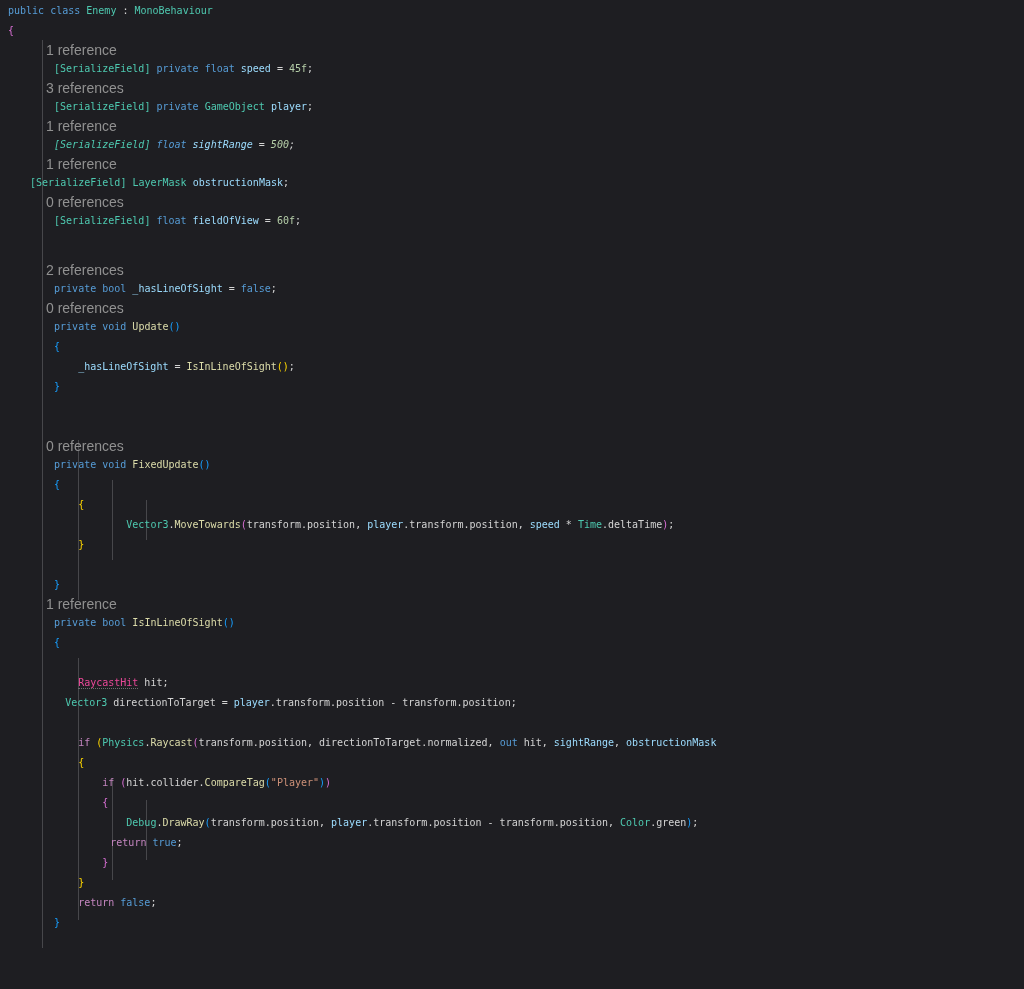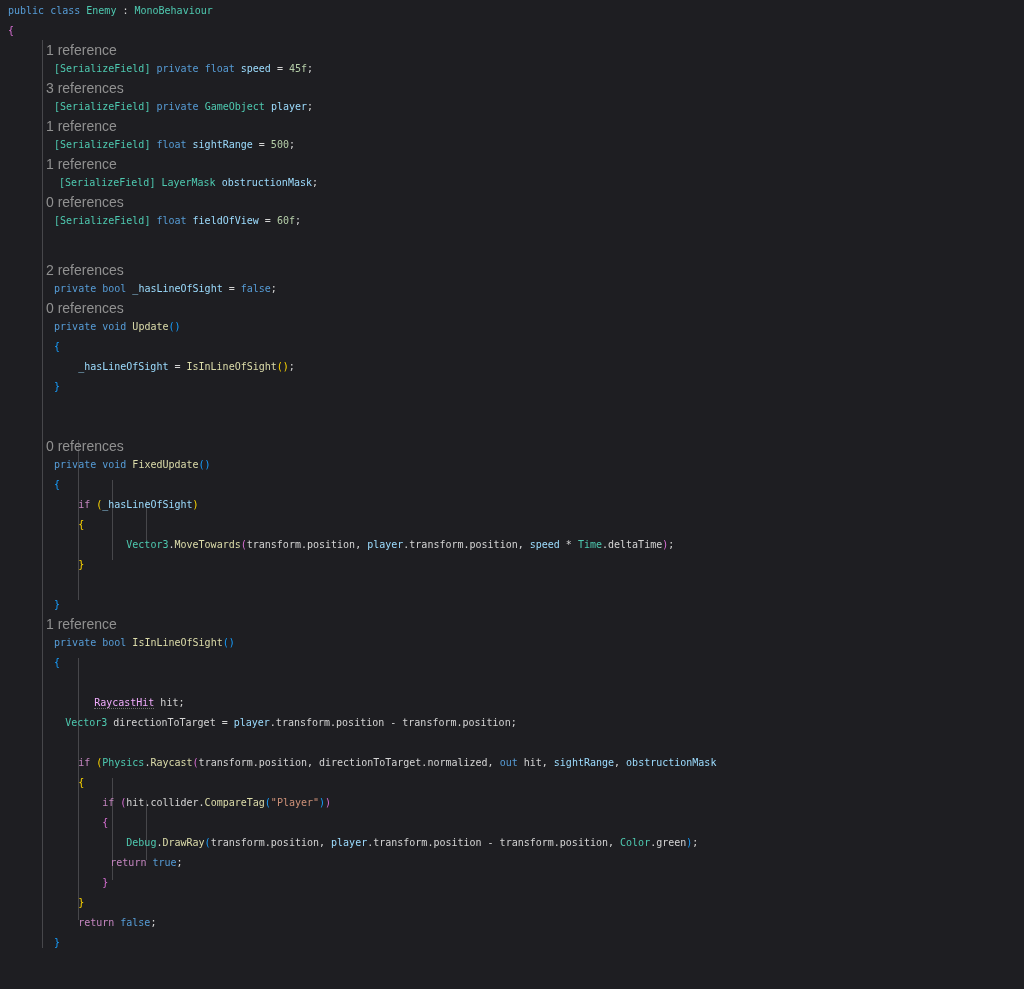--- a/index.html
+++ b/index.html
@@ -63,23 +63,22 @@
   .method  { color: #dcdcaa; }  
   .field   { color: #9cdcfe; }  
   .local   { color: #d4d4d4; }  
   .num     { color: #b5cea8; }
   .str     { color: #ce9178; }
   .op      { color: #d4d4d4; }
   .b0      { color: #da70d6; }  
   .b1      { color: #179fff; }  
   .b2      { color: #ffd700; }  
   .squiggle {
-    color: #f0abfc;
+    color: #ec4899;
     border-bottom: 1px dotted #6d6d6d;
-    margin-left: 16px;
   }
 </style>
 </head>
 <body>
 
 <div id="editor">
 
   <div class="guide" style="left:42px; top:40px; height:908px;"></div>
   <div class="guide" style="left:78px; top:440px; height:160px;"></div>
   <div class="guide" style="left:78px; top:658px; height:262px;"></div>
@@ -92,24 +91,24 @@
 
   <div class="line"><span class="b0">{</span></div>
 
   <div class="codelens" style="padding-left:46px;">1 reference</div>
   <div class="line" style="padding-left:42px;">  <span class="attr">[</span><span class="attr">SerializeField</span><span class="attr">]</span> <span class="kw">private</span> <span class="kw">float</span> <span class="field">speed</span><span class="op"> = </span><span class="num">45f</span><span class="op">;</span></div>
 
   <div class="codelens" style="padding-left:46px;">3 references</div>
   <div class="line" style="padding-left:42px;">  <span class="attr">[</span><span class="attr">SerializeField</span><span class="attr">]</span> <span class="kw">private</span> <span class="type">GameObject</span> <span class="field">player</span><span class="op">;</span></div>
 
   <div class="codelens" style="padding-left:46px;">1 reference</div>
-  <div class="line" style="padding-left:42px;">  <span class="attr">[</span><span class="attr">SerializeField</span><span class="attr">]</span> <span class="kw">float</span> <span class="field">sightRange</span><span class="op"> = </span><span class="num">500</span><span class="op">;</span></div>
+  <div class="line" style="padding-left:42px;font-style:italic;">  <span class="attr">[</span><span class="attr">SerializeField</span><span class="attr">]</span> <span class="kw">float</span> <span class="field">sightRange</span><span class="op"> = </span><span class="num">500</span><span class="op">;</span></div>
 
   <div class="codelens" style="padding-left:46px;">1 reference</div>
-  <div class="line" style="padding-left:47px;">  <span class="attr">[</span><span class="attr">SerializeField</span><span class="attr">]</span> <span class="type">LayerMask</span> <span class="field">obstructionMask</span><span class="op">;</span></div>
+  <div class="line" style="padding-left:18px;">  <span class="attr">[</span><span class="attr">SerializeField</span><span class="attr">]</span> <span class="type">LayerMask</span> <span class="field">obstructionMask</span><span class="op">;</span></div>
 
   <div class="codelens" style="padding-left:46px;">0 references</div>
   <div class="line" style="padding-left:42px;">  <span class="attr">[</span><span class="attr">SerializeField</span><span class="attr">]</span> <span class="kw">float</span> <span class="field">fieldOfView</span><span class="op"> = </span><span class="num">60f</span><span class="op">;</span></div>
 
   <div class="blank"></div>
   <div class="blank-10"></div>
 
   <div class="codelens" style="padding-left:46px;">2 references</div>
   <div class="line" style="padding-left:42px;">  <span class="kw">private</span> <span class="kw">bool</span> <span class="field">_hasLineOfSight</span><span class="op"> = </span><span class="kw">false</span><span class="op">;</span></div>
 
@@ -118,21 +117,20 @@
   <div class="line" style="padding-left:42px;">  <span class="b1">{</span></div>
   <div class="line" style="padding-left:42px;">      <span class="field">_hasLineOfSight</span><span class="op"> = </span><span class="method">IsInLineOfSight</span><span class="b2">()</span><span class="op">;</span></div>
   <div class="line" style="padding-left:42px;">  <span class="b1">}</span></div>
 
   <div class="blank"></div>
   <div class="blank"></div>
 
   <div class="codelens" style="padding-left:46px;">0 references</div>
   <div class="line" style="padding-left:42px;">  <span class="kw">private</span> <span class="kw">void</span> <span class="method">FixedUpdate</span><span class="b1">()</span></div>
   <div class="line" style="padding-left:42px;">  <span class="b1">{</span></div>
-  <div class="line" style="padding-left:42px;">      <span class="ctrl">if</span> <span class="b2">(</span><span class="field">_hasLineOfSight</span><span class="b2">)</span></div>
   <div class="line" style="padding-left:42px;">      <span class="b2">{</span></div>
   <div class="line" style="padding-left:42px;">              <span class="type">Vector3</span>.<span class="method">MoveTowards</span><span class="b0">(</span><span class="local">transform.position</span>, <span class="field">player</span><span class="local">.transform.position</span>, <span class="field">speed</span><span class="op"> * </span><span class="type">Time</span><span class="local">.deltaTime</span><span class="b0">)</span><span class="op">;</span></div>
   <div class="line" style="padding-left:42px;">      <span class="b2">}</span></div>
 
   <div class="blank"></div>
 
   <div class="line" style="padding-left:42px;">  <span class="b1">}</span></div>
 
   <div class="codelens" style="padding-left:46px;">1 reference</div>
   <div class="line" style="padding-left:42px;">  <span class="kw">private</span> <span class="kw">bool</span> <span class="method">IsInLineOfSight</span><span class="b1">()</span></div>

